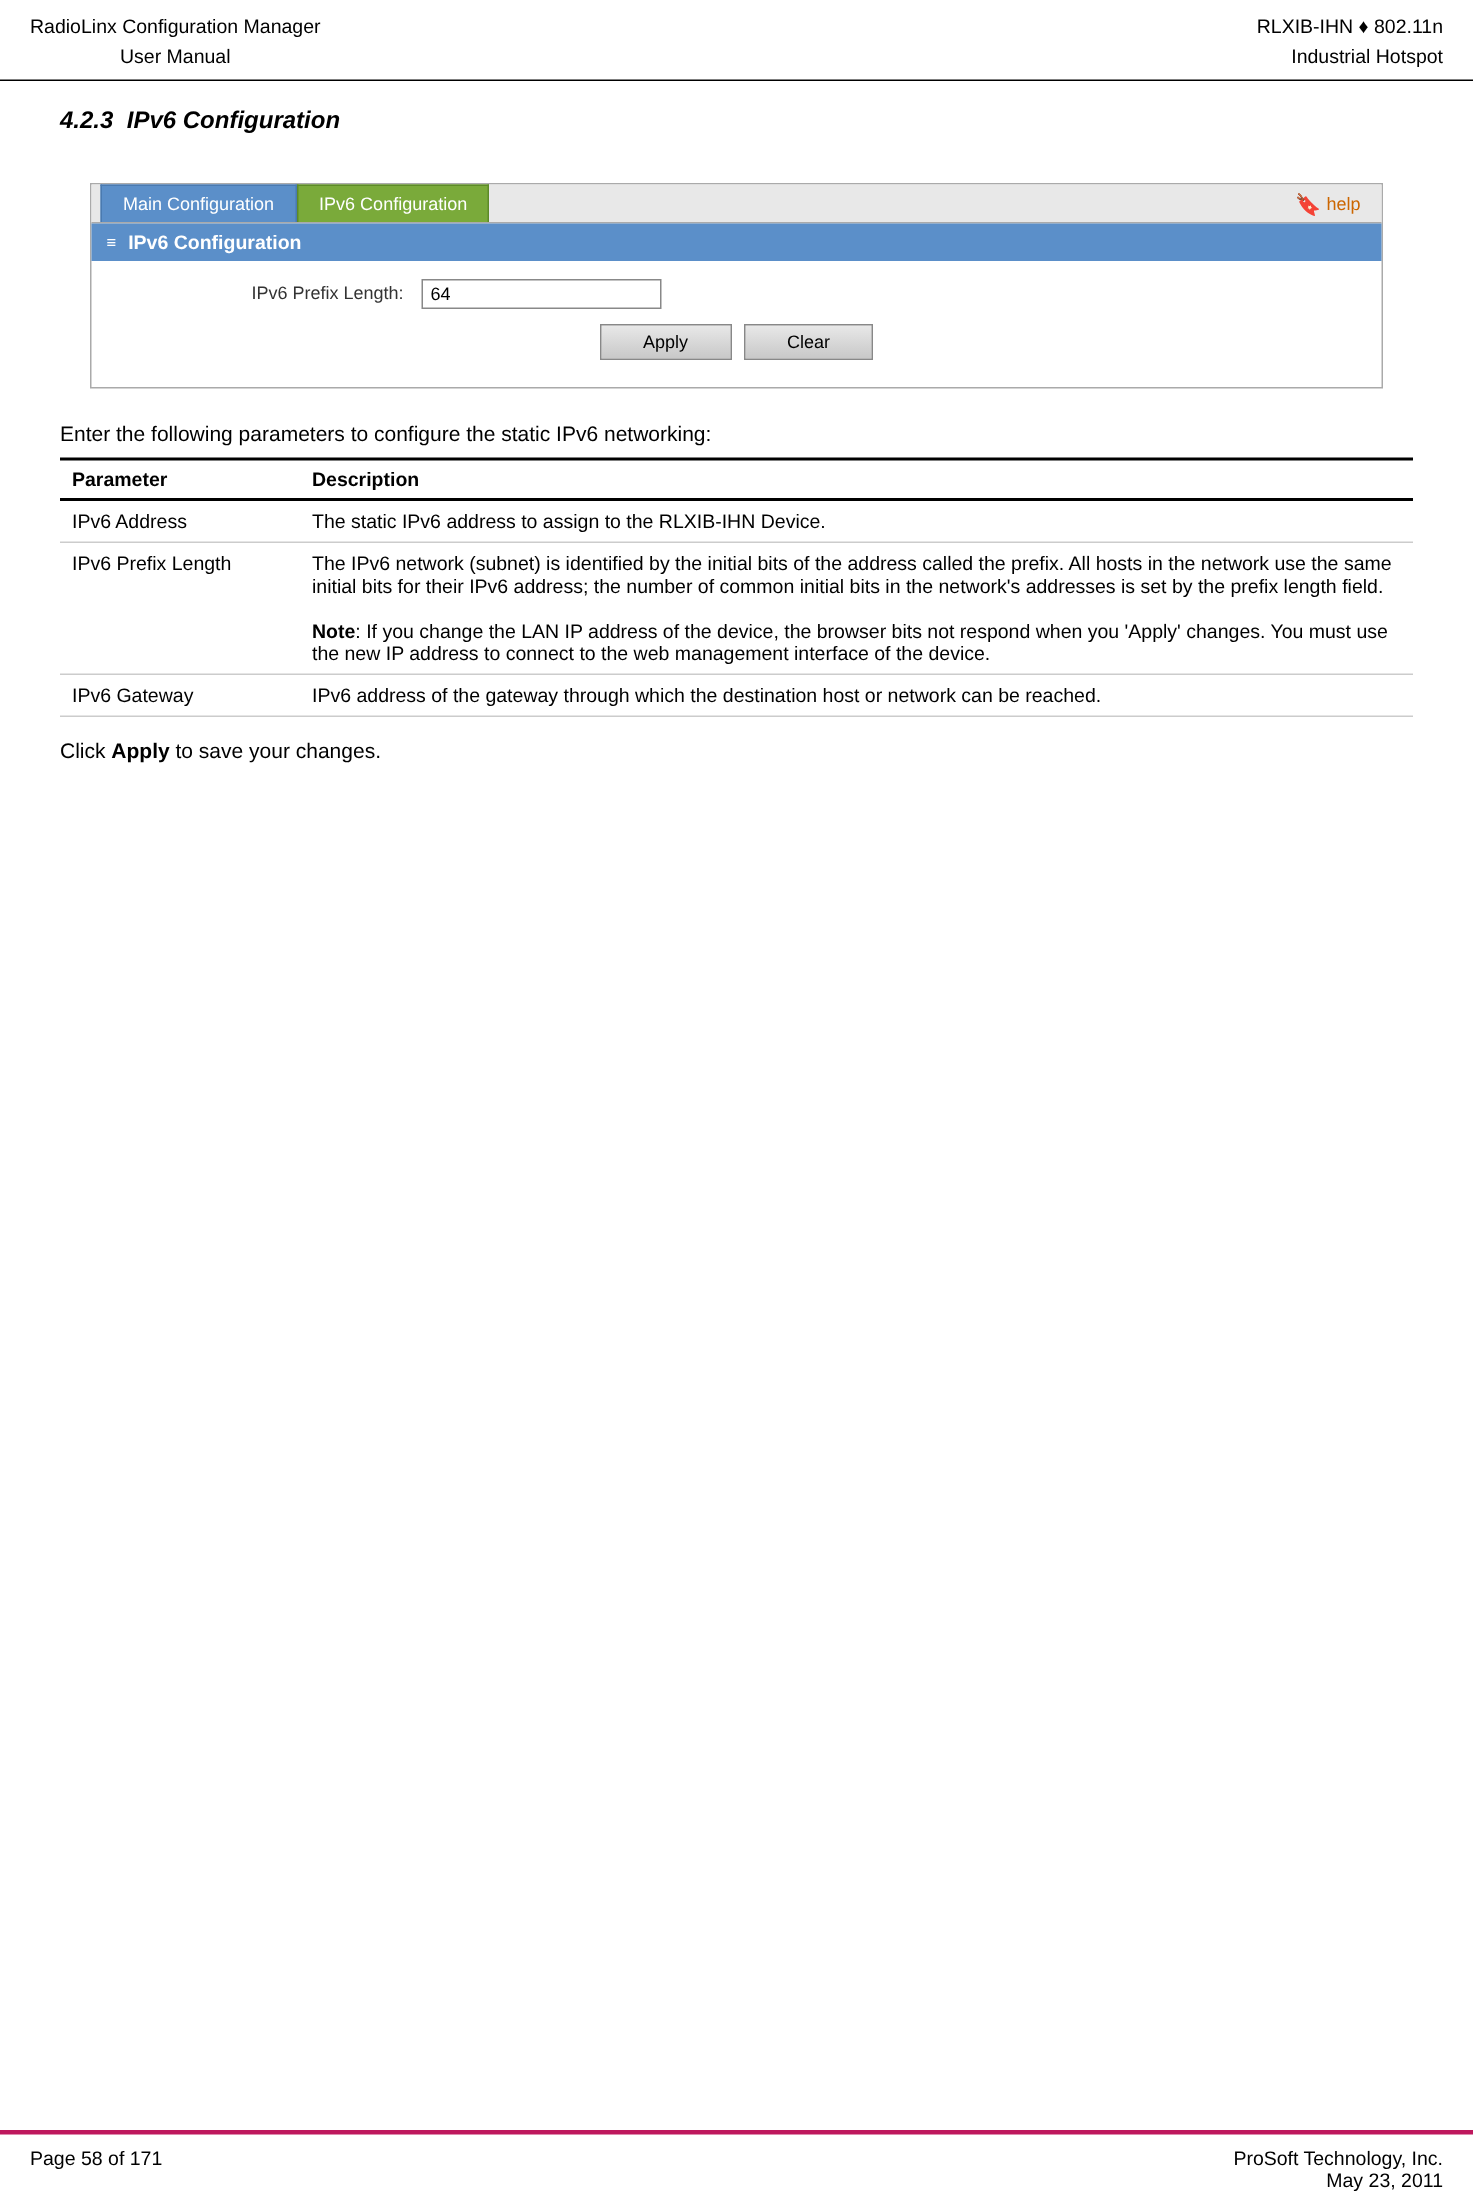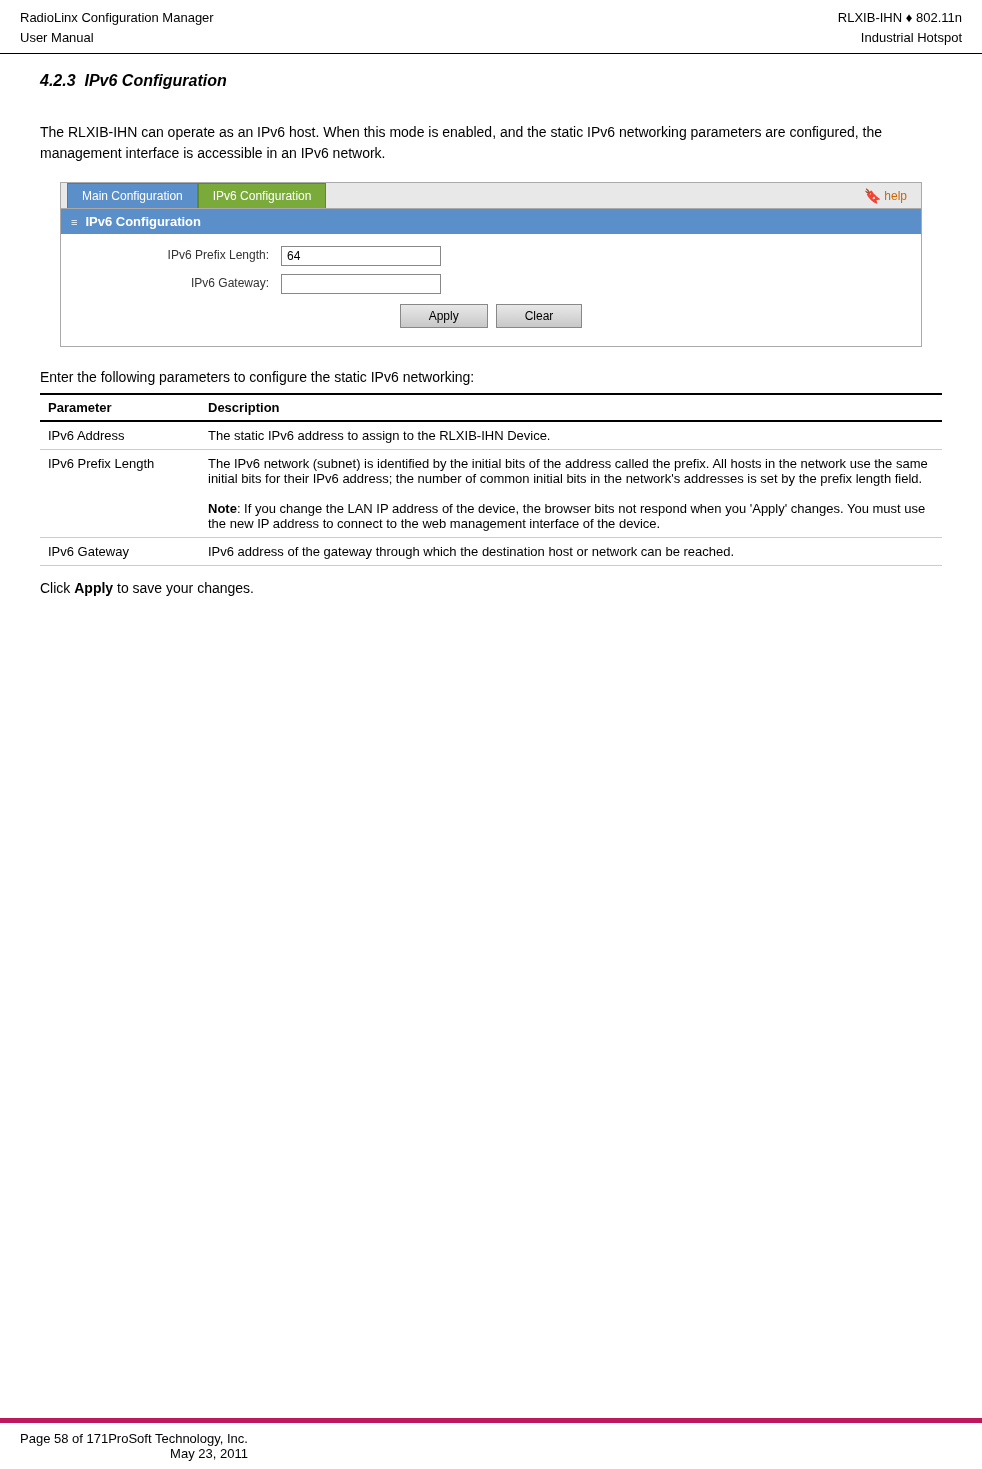--- a/index.html
+++ b/index.html
@@ -14,21 +14,21 @@
     }
 
     
     .page-header {
       display: flex;
       justify-content: space-between;
       align-items: flex-start;
       padding: 8px 20px 6px 20px;
       border-bottom: 1px solid #000;
     }
-    .header-left { font-size: 13px; line-height: 1.5; }
+    .header-left { font-size: 13px; line-height: 1.5; text-align: center; }
     .header-right { font-size: 13px; line-height: 1.5; text-align: right; }
 
     
     .main-content {
       padding: 18px 40px 20px 40px;
     }
 
     
     .section-heading {
       font-size: 16px;
@@ -197,22 +197,23 @@
     }
     .click-text .bold { font-weight: bold; }
 
     
     .page-footer {
       position: absolute;
       bottom: 0;
       left: 0;
       right: 0;
       display: flex;
+      justify-content: space-between;
       padding: 8px 20px;
-      border-top: 5px solid #be185d;
+      border-top: 3px solid #be185d;
       font-size: 13px;
     }
   </style>
 </head>
 <body>
 
 <div class="page-header">
   <div class="header-left">
     <div>RadioLinx Configuration Manager</div>
     <div>User Manual</div>
@@ -222,21 +223,20 @@
     <div>Industrial Hotspot</div>
   </div>
 </div>
 
 <div class="main-content">
 
   <div class="section-heading">
     <span>4.2.3</span>&nbsp;&nbsp;<span>IPv6 Configuration</span>
   </div>
 
-  <p class="body-text">The RLXIB-IHN can operate as an IPv6 host. When this mode is enabled, and the static IPv6 networking parameters are configured, the management interface is accessible in an IPv6 network.</p>
 
   <div class="ui-box">
 
     <div class="ui-tabs-row">
       <div class="ui-tab main-tab">
         <span>Main Configuration</span>
       </div>
       <div class="ui-tab ipv6-tab">
         <span>IPv6 Configuration</span>
       </div>
@@ -253,24 +253,20 @@
 
     <div class="ui-form">
 
 
 
       <div class="form-row">
         <div class="form-label">IPv6 Prefix Length:</div>
         <input class="form-input" type="text" value="64" style="">
       </div>
 
-      <div class="form-row">
-        <div class="form-label">IPv6 Gateway:</div>
-        <input class="form-input" type="text" style="">
-      </div>
 
       <div class="form-buttons">
         <button class="form-btn">Apply</button>
         <button class="form-btn">Clear</button>
       </div>
     </div>
   </div>
 
   <p class="params-intro">Enter the following parameters to configure the static IPv6 networking:</p>
 

